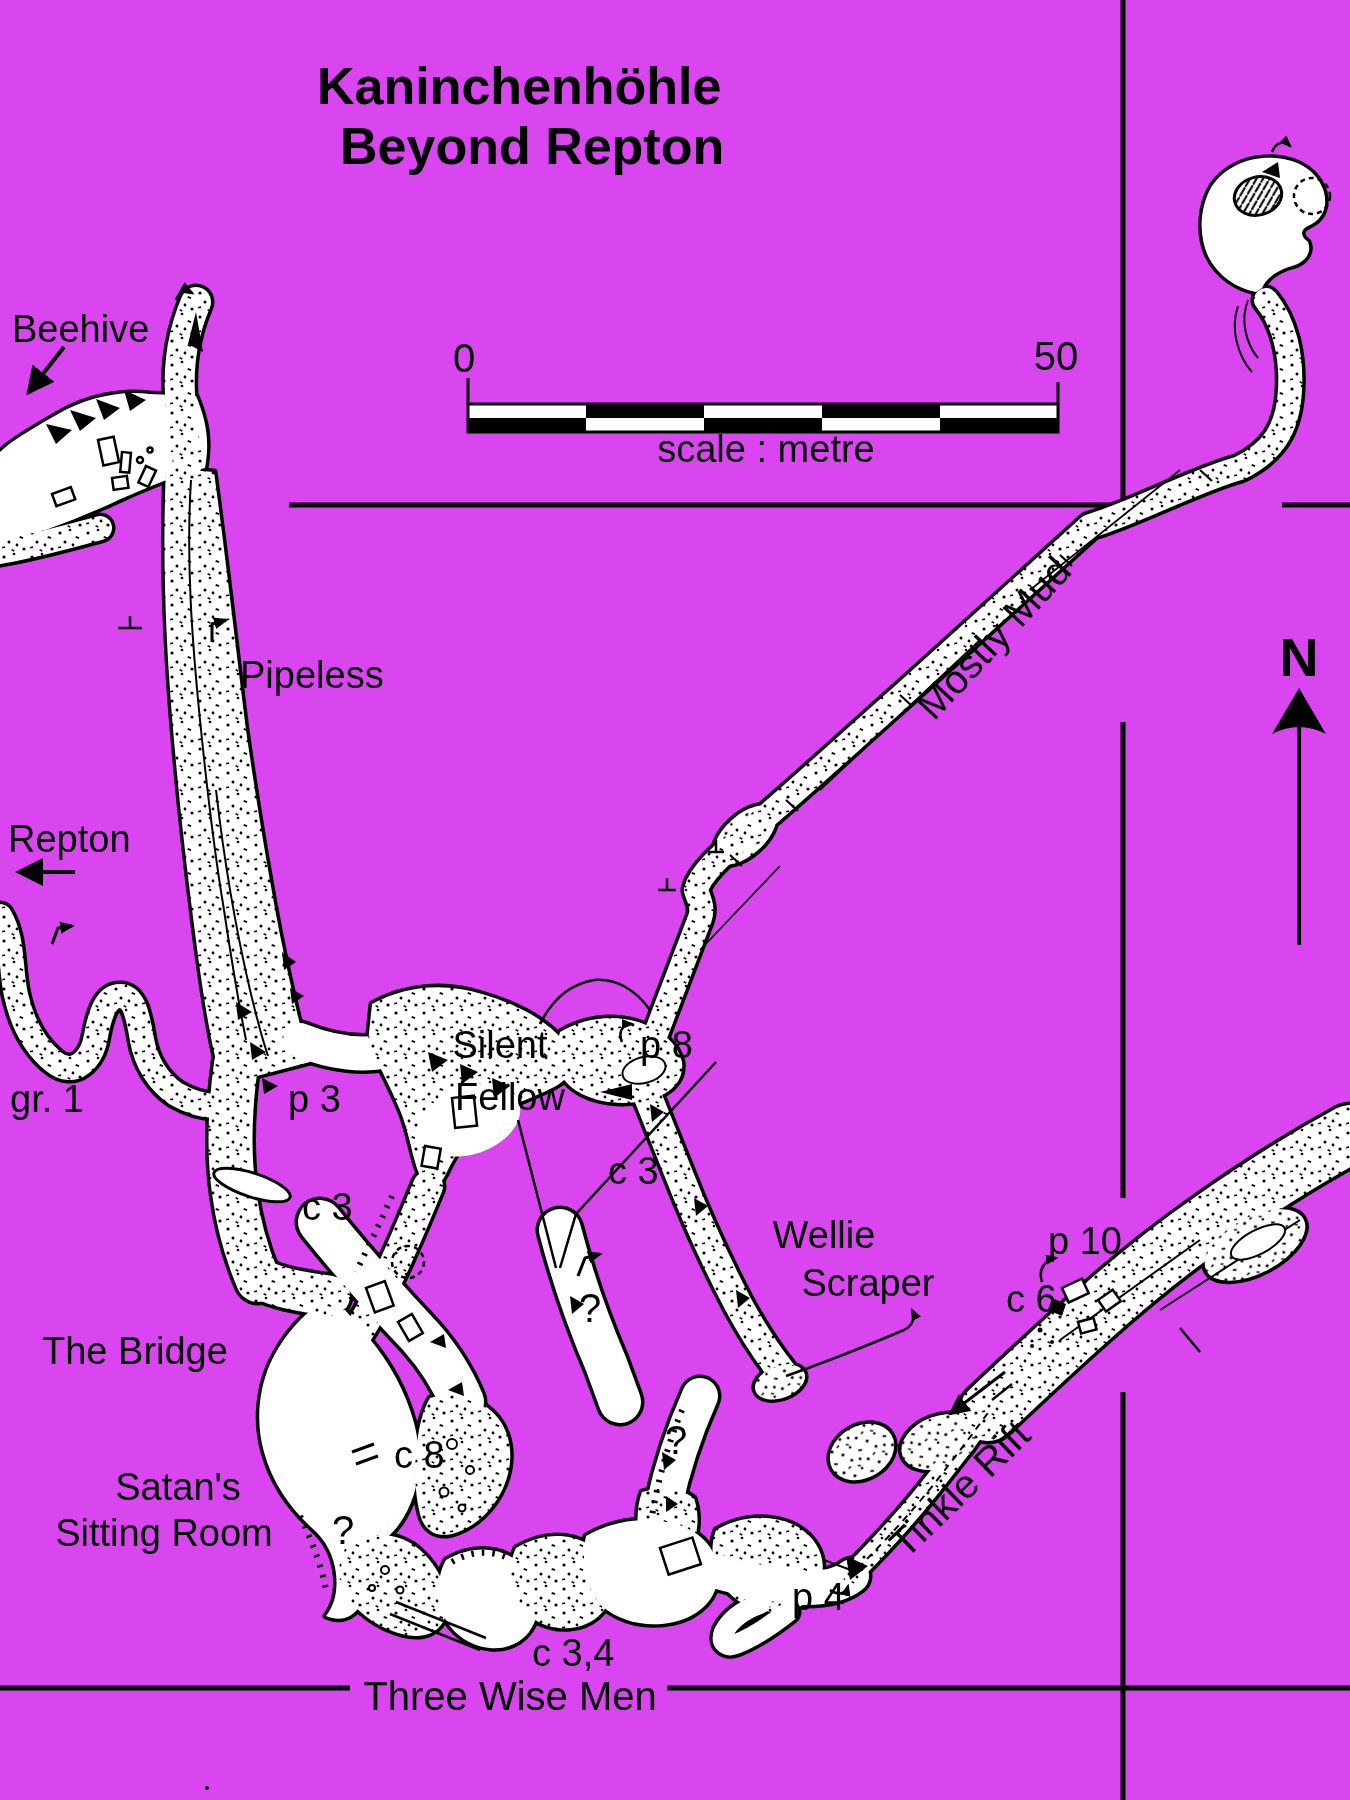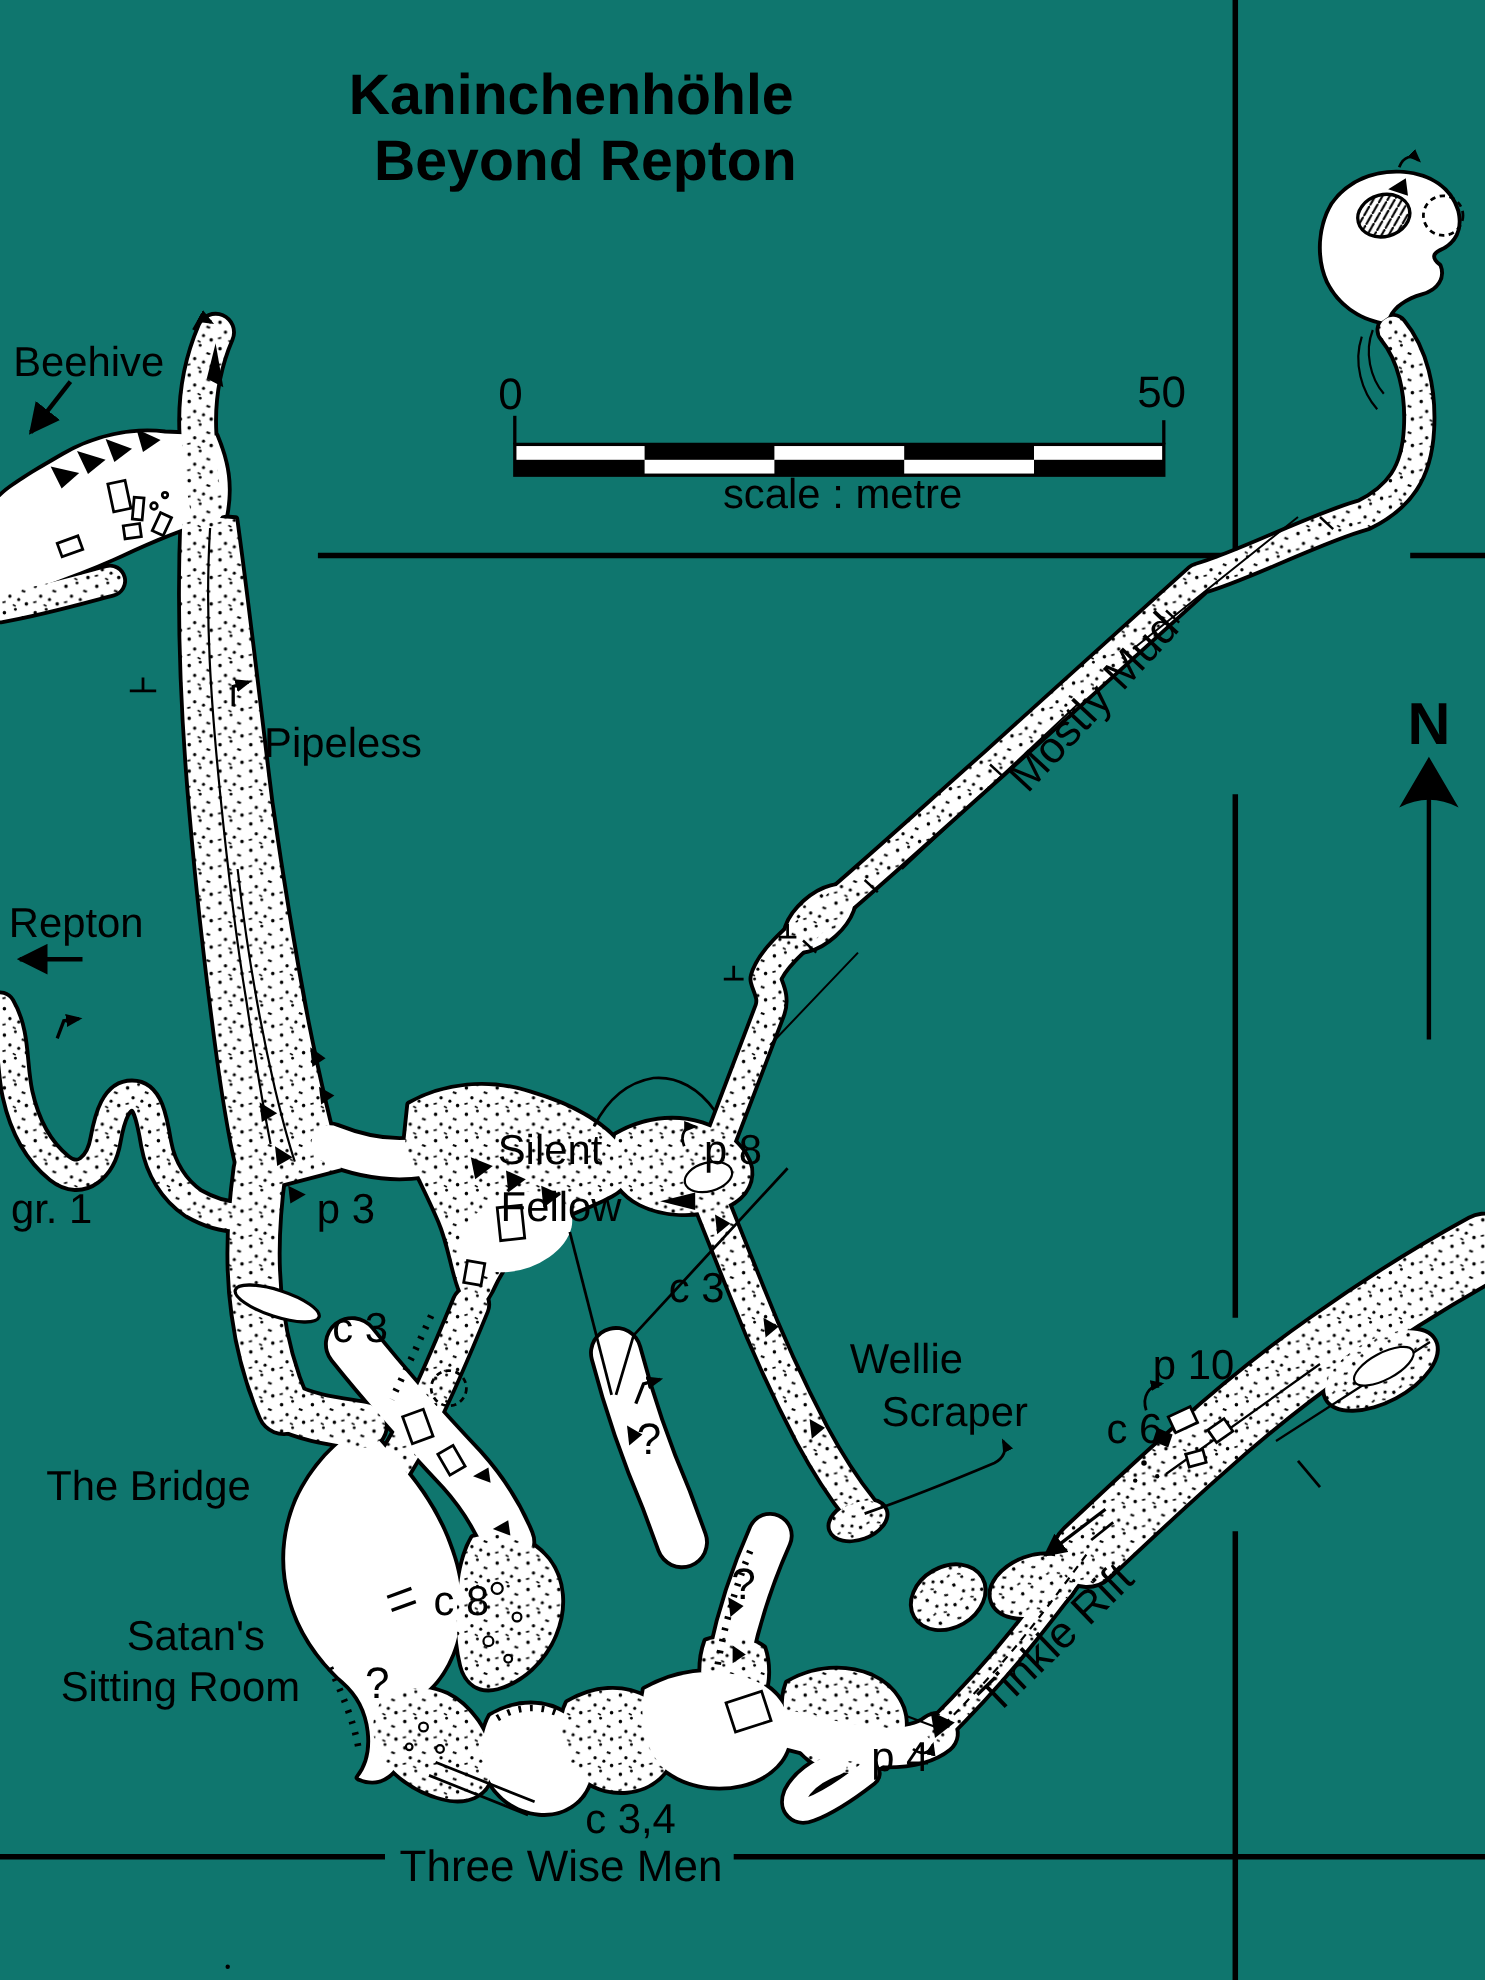--- a/index.html
+++ b/index.html
@@ -1,16 +1,16 @@
 <!DOCTYPE html>
 <html><head>
 <meta charset="utf-8">
 <style>
   html,body{margin:0;padding:0;background:#ffffff;}
-  .stage{position:relative;width:1350px;height:1800px;background:#0f766e;overflow:hidden;}
+  .stage{position:relative;width:1350px;height:1800px;background:#d946ef;overflow:hidden;}
   svg{display:block;}
   text{font-family:"Liberation Sans","DejaVu Sans",sans-serif;fill:#000;}
   .lbl{font-size:38px;}
   .lbl40{font-size:40px;}
   .ttl{font-size:52px;font-weight:bold;}
   .num{font-size:40px;}
   .cap{font-size:38px;}
   .north{font-size:54px;font-weight:bold;}
   .q{font-size:40px;}
 </style>

